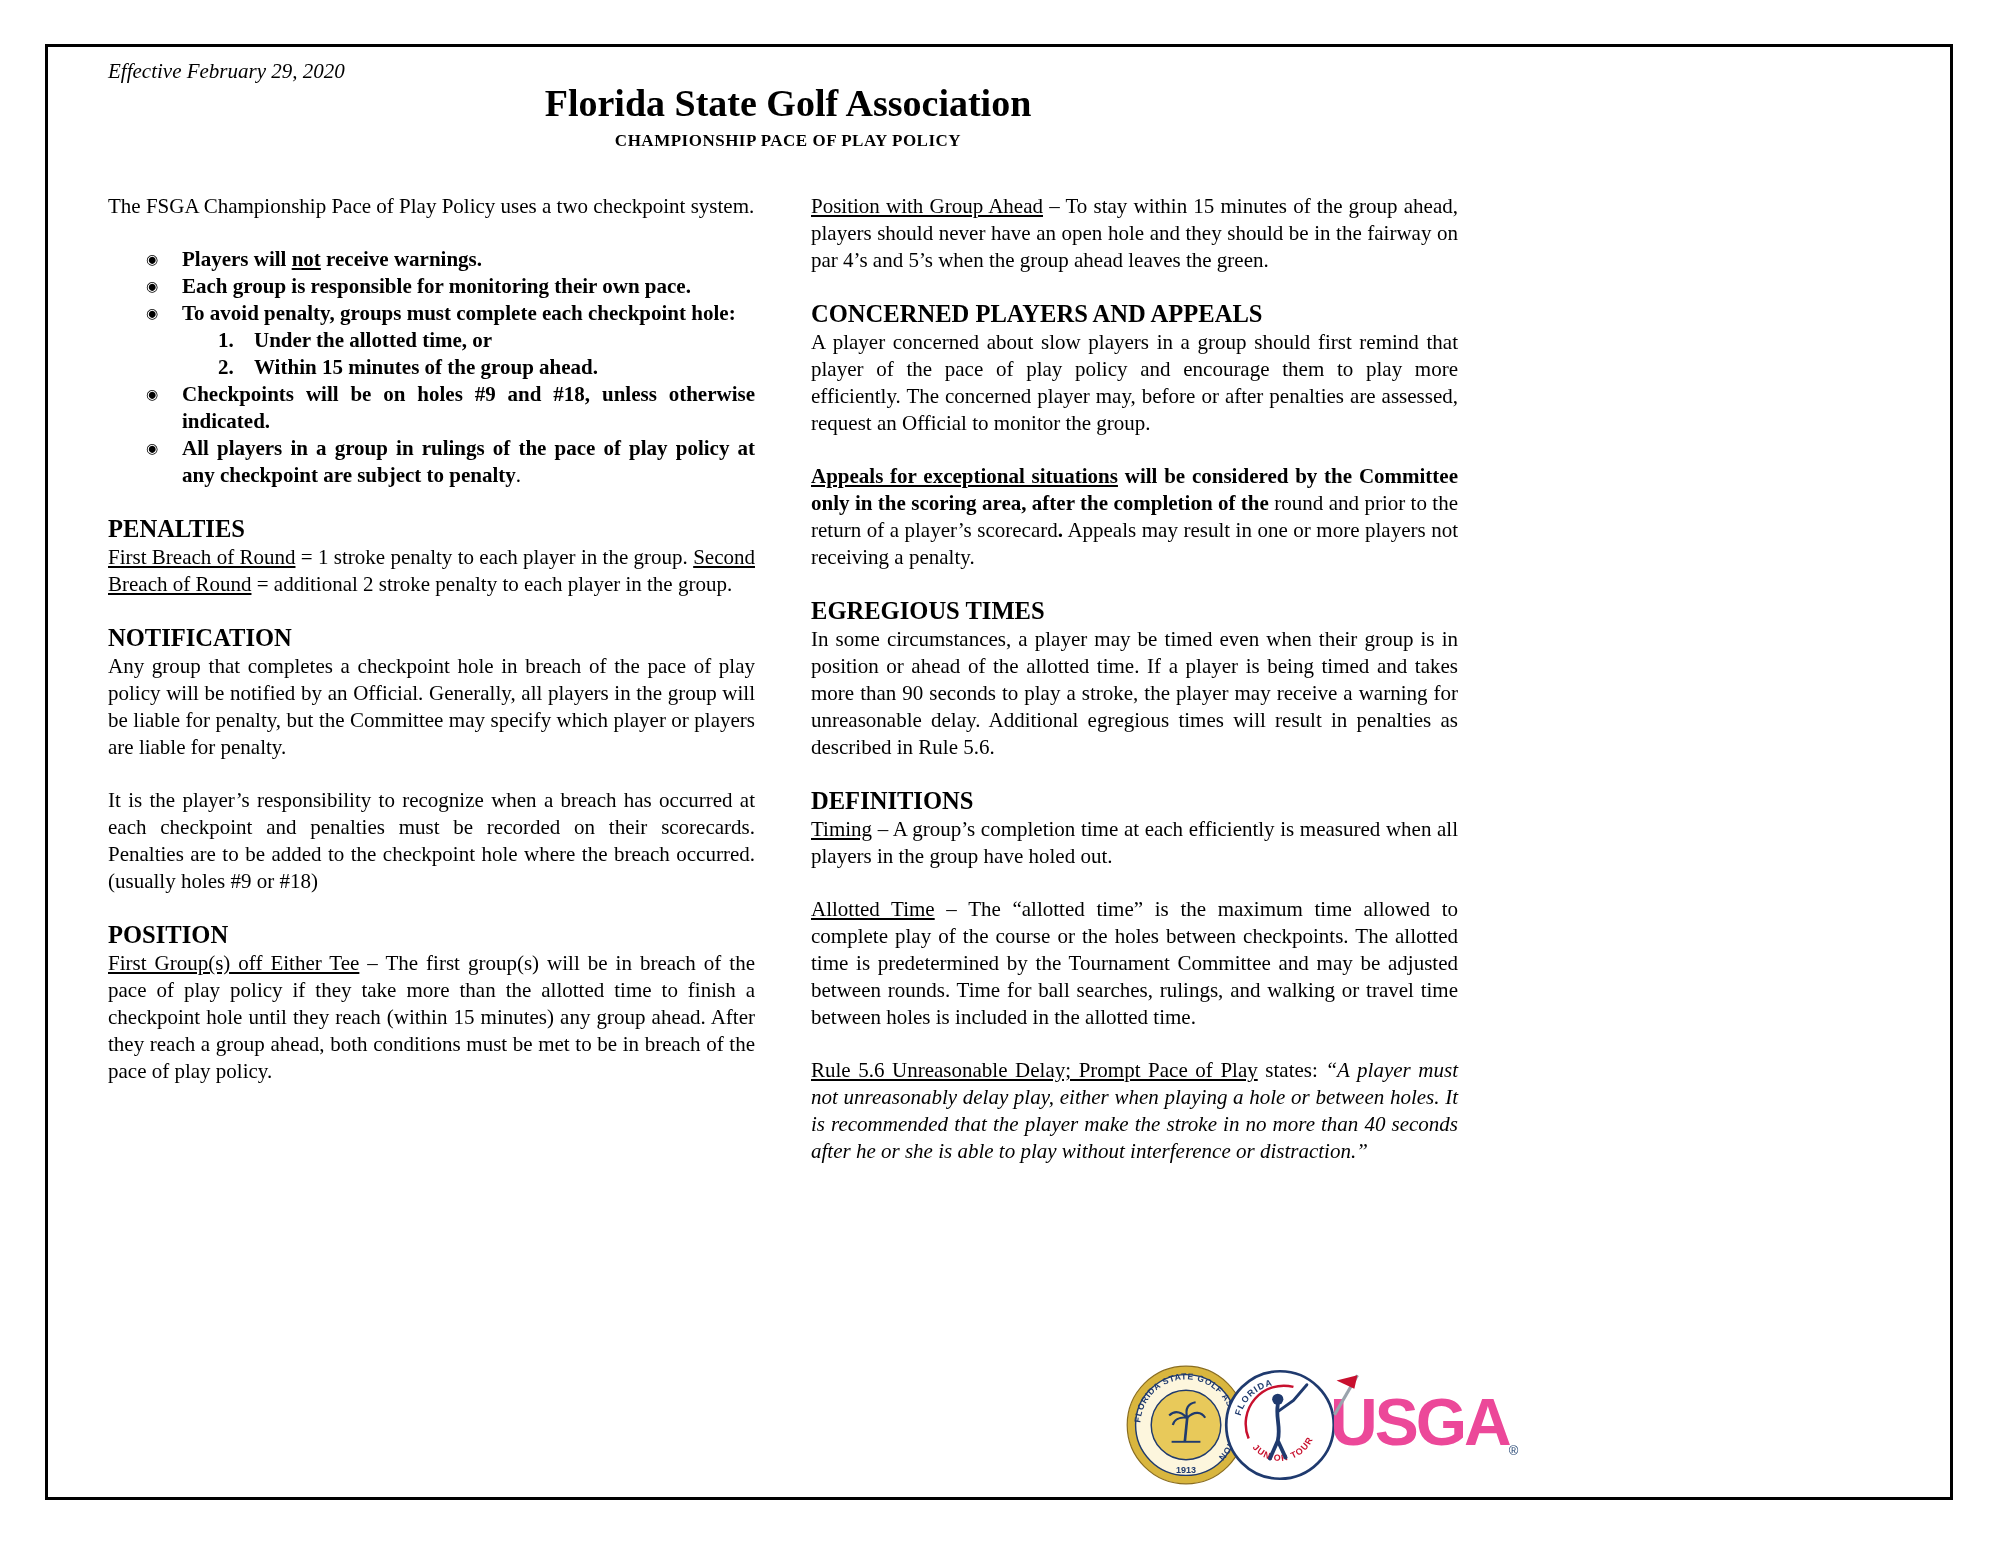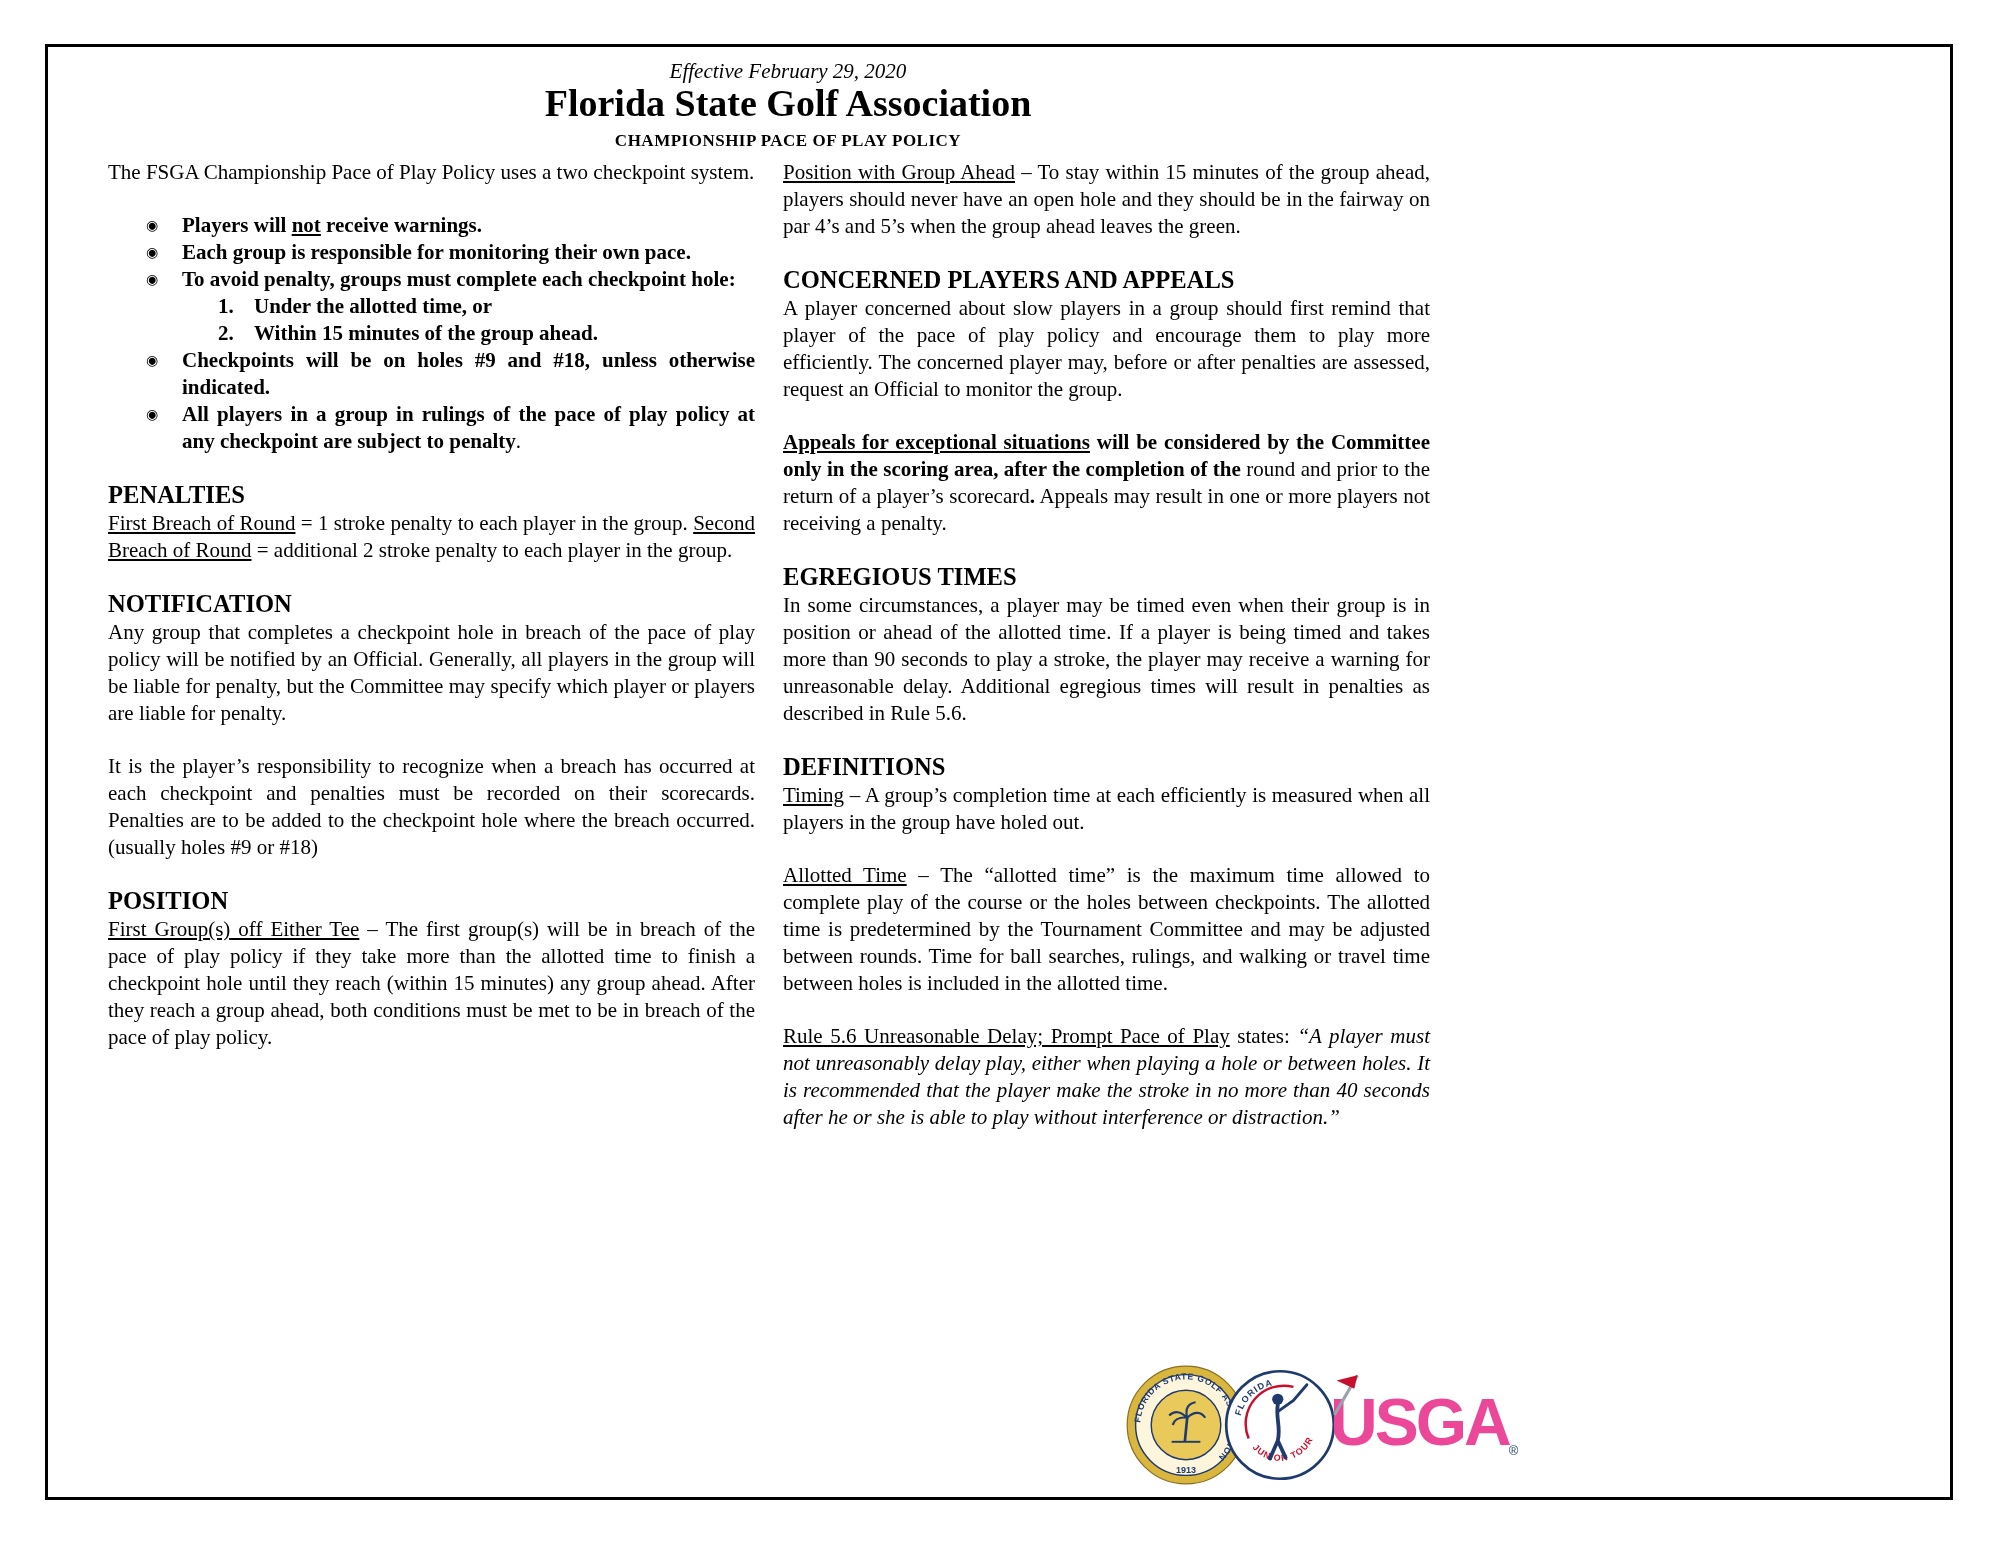--- a/index.html
+++ b/index.html
@@ -1,25 +1,25 @@
 <!DOCTYPE html>
 <html><head>
 <meta charset="utf-8">
 <style>
   html,body{margin:0;padding:0;background:#ffffff;}
   .page{position:relative;width:1999px;height:1545px;background:#ffffff;
         font-family:"Liberation Serif", serif;color:#000;overflow:hidden;}
   .frame{position:absolute;left:45px;top:44px;right:46px;bottom:45px;
          border:3px solid #000;}
-  .effective{position:absolute;top:12px;left:60px;width:1360px;text-align:center;
+  .effective{position:absolute;top:12px;left:60px;width:1360px;text-align:left;
              font-style:italic;font-size:21px;}
   .titles{position:absolute;top:34px;left:60px;width:1360px;text-align:center;}
   .doc-title{margin:0;font-size:38px;font-weight:700;}
   .doc-subtitle{margin:6px 0 0;font-size:17px;font-weight:700;letter-spacing:.5px;}
-  .columns{position:absolute;top:112px;left:60px;width:1360px;display:flex;gap:28px;
+  .columns{position:absolute;top:146px;left:60px;width:1360px;display:flex;gap:56px;
            font-size:21px;line-height:27px;}
   .col{width:647px;}
   .p{margin:0 0 26px;text-align:justify;}
   .h{font-weight:700;margin:12px 0 2px;text-align:left;}
   .u{text-decoration:underline;}
   .b{font-weight:700;}
   .i{font-style:italic;}
   .bullets{list-style:none;margin:26px 0 26px 0;padding:0 0 0 38px;}
   .bullets>li{display:flex;margin:0;}
   .bullet-glyph{flex:0 0 36px;width:36px;font-family:"DejaVu Sans",sans-serif;

